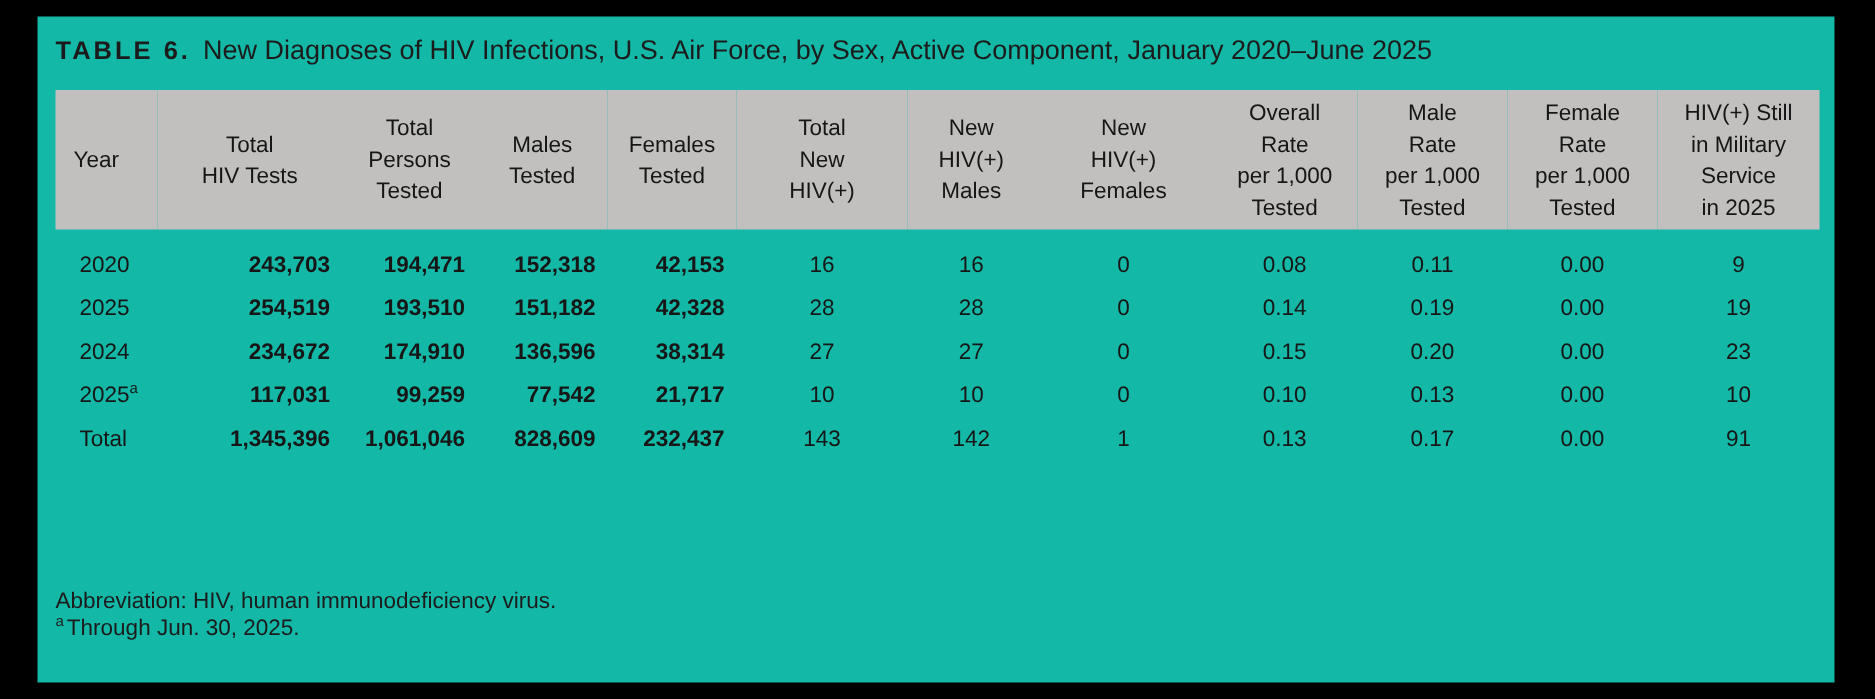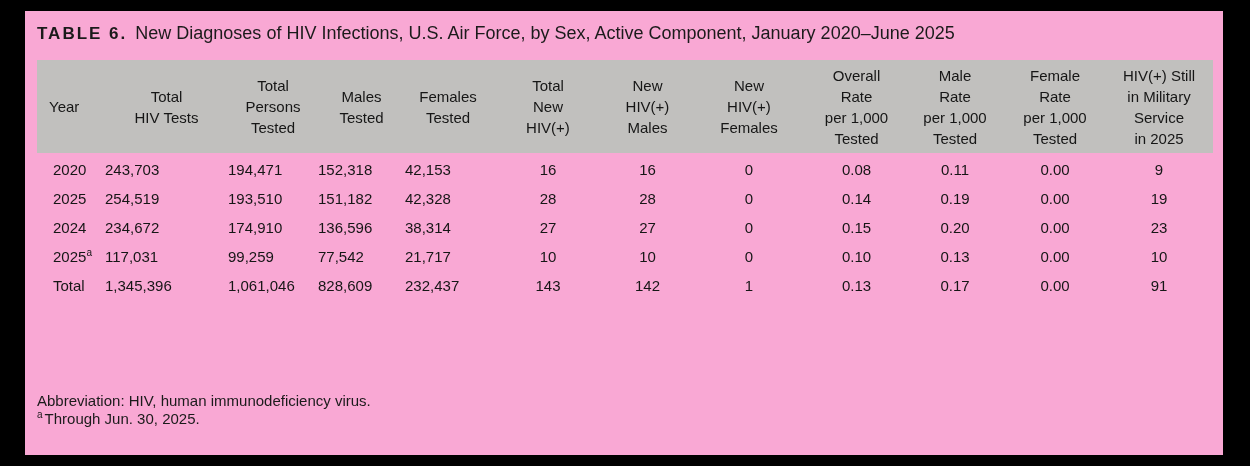--- a/index.html
+++ b/index.html
@@ -9,21 +9,21 @@
     height: 466px;
     background: #000000;
     font-family: "Liberation Sans", sans-serif;
   }
   .page {
     position: absolute;
     left: 25px;
     top: 11px;
     width: 1198px;
     height: 444px;
-    background: #f9a8d4;
+    background: #14b8a6;
     color: #1b1b1b;
     overflow: hidden;
   }
   .title {
     position: absolute;
     left: 12px;
     top: 12px;
     font-size: 18px;
     white-space: nowrap;
   }
@@ -56,23 +56,23 @@
     padding: 0;
     font-size: 15px;
   }
   th.c1 { text-align: left; padding-left: 12px; }
   tbody td {
     height: 29px;
     padding: 0;
     vertical-align: middle;
     white-space: nowrap;
   }
-  tbody tr:first-child td { padding-top: 2px; }
+  tbody tr:first-child td { padding-top: 9px; }
   td.c1 { text-align: left; padding-left: 16px; }
-  td.c2, td.c3, td.c4, td.c5 { text-align: left; padding-right: 8px; }
+  td.c2, td.c3, td.c4, td.c5 { text-align: right; padding-right: 8px; font-weight: bold; }
   td.c6, td.c7, td.c8, td.c9, td.c10, td.c11, td.c12 { text-align: center; }
   .w1 { width: 68px; }  .w2 { width: 123px; } .w3 { width: 90px; }
   .w4 { width: 87px; }  .w5 { width: 86px; }  .w6 { width: 114px; }
   .w7 { width: 85px; }  .w8 { width: 118px; } .w9 { width: 97px; }
   .w10 { width: 100px; } .w11 { width: 100px; } .w12 { width: 108px; }
   sup {
     font-size: 10px;
     line-height: 0;
     vertical-align: super;
   }

